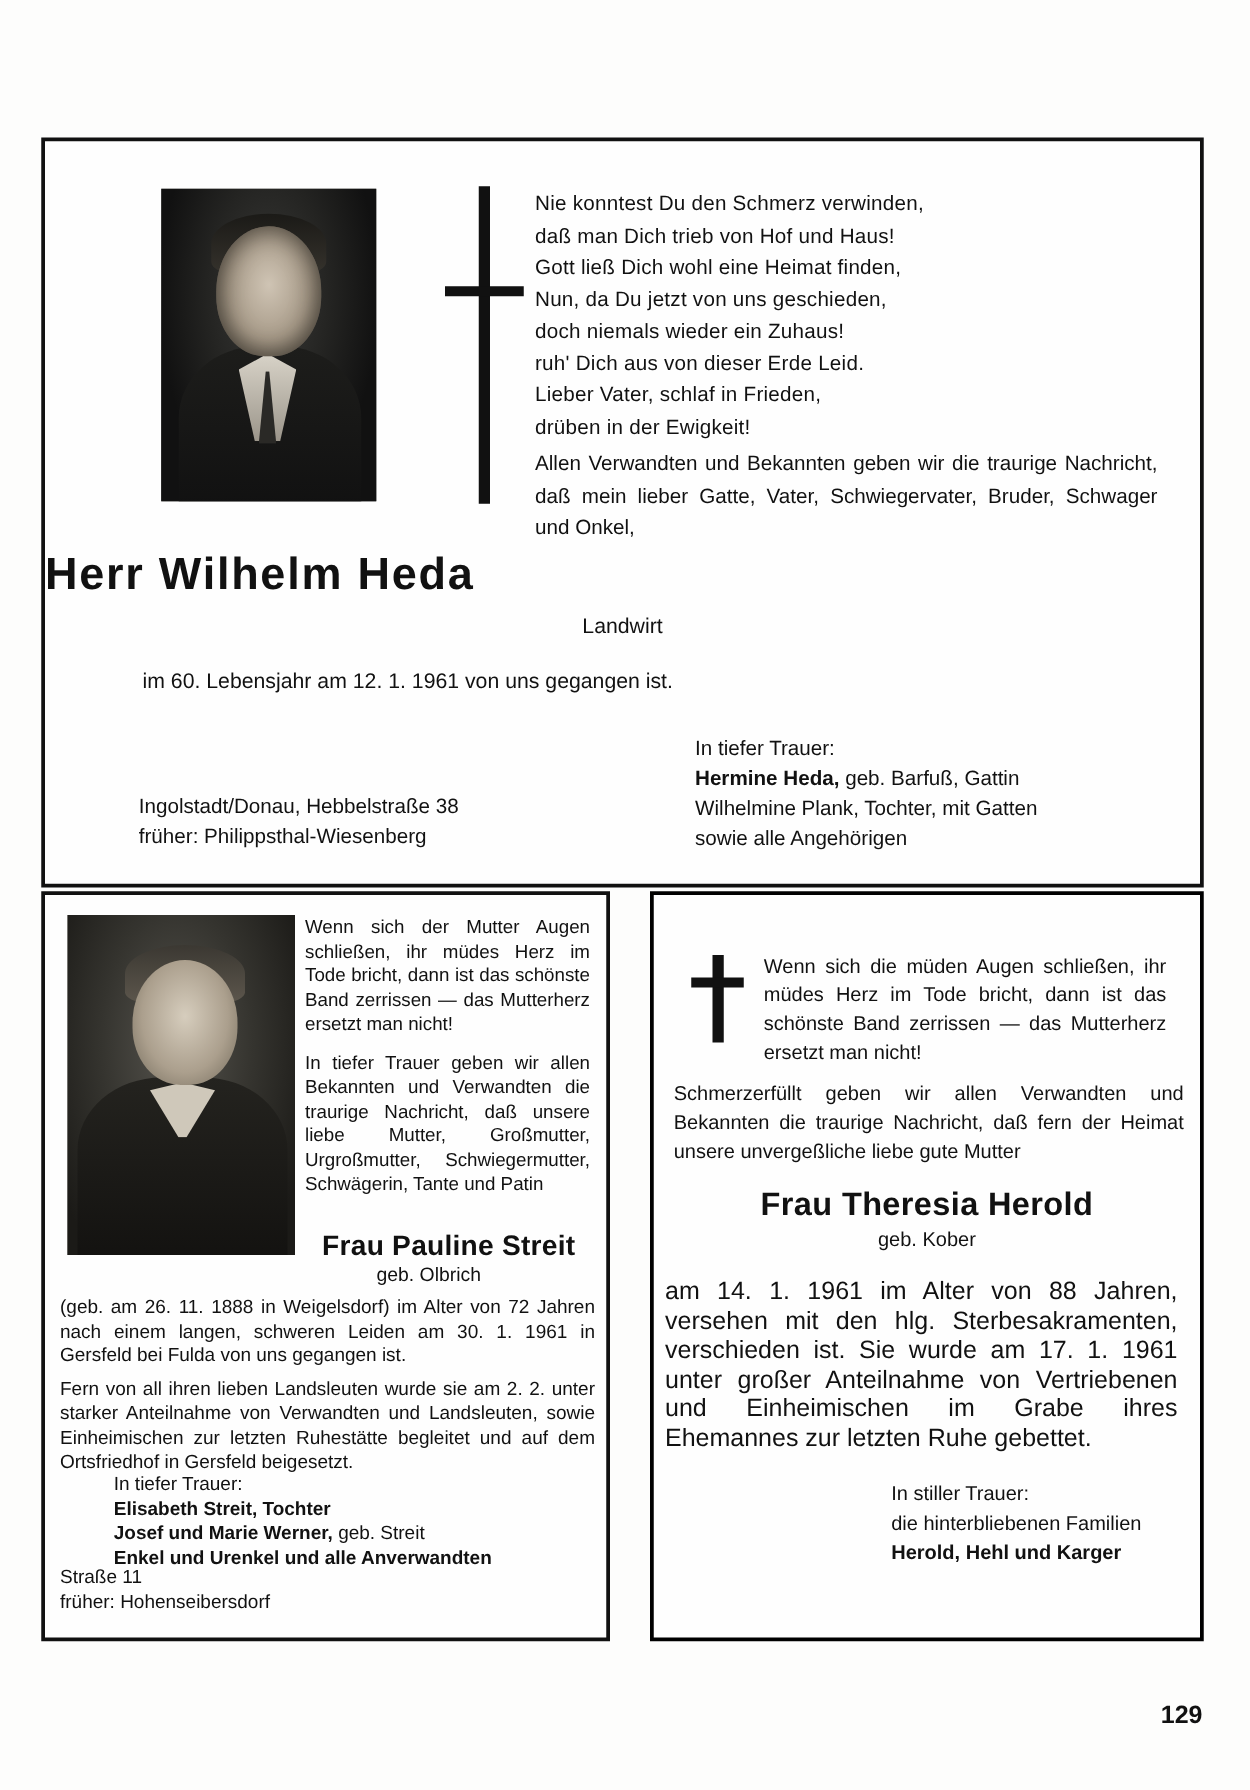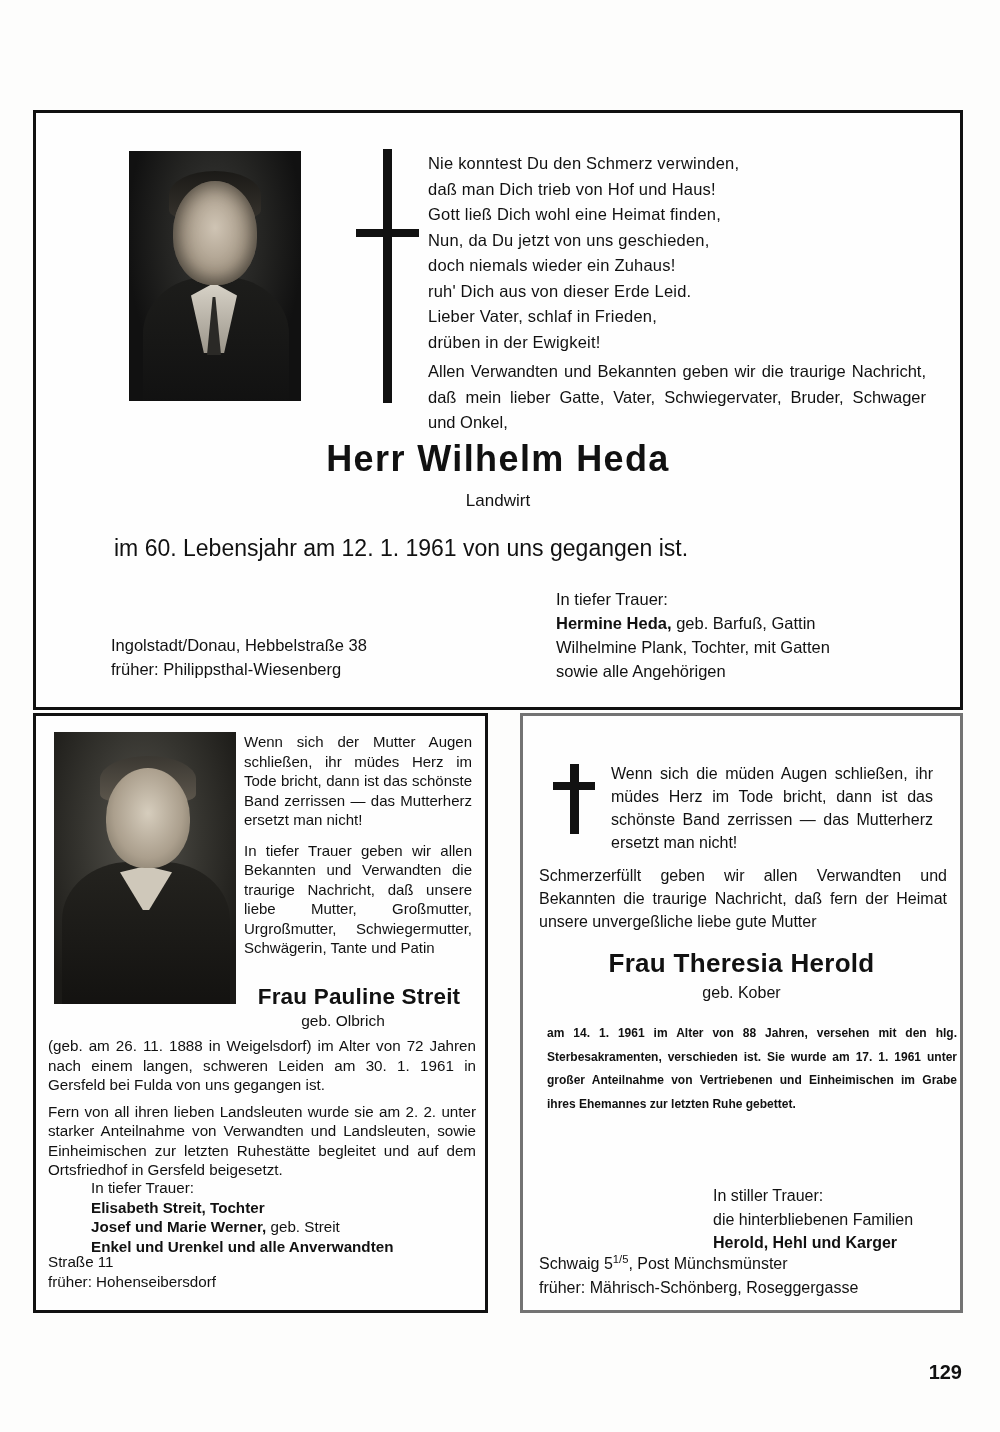--- a/index.html
+++ b/index.html
@@ -117,38 +117,37 @@
     width: 498px;
     font-size: 16.5px;
     line-height: 25.5px;
     text-align: justify;
   }
   .name-top {
     position: absolute;
     left: 0;
     top: 325px;
     width: 100%;
-    text-align: center;
     font-size: 36px;
     font-weight: bold;
     letter-spacing: 1.4px;
   }
   .role-top {
     position: absolute;
     left: 0;
     top: 378px;
     width: 100%;
     text-align: center;
     font-size: 17px;
   }
   .line-top {
     position: absolute;
     left: 78px;
     top: 422px;
-    font-size: 23px;
+    font-size: 17px;
   }
   .addr-top {
     position: absolute;
     left: 75px;
     top: 520px;
     font-size: 16.5px;
     line-height: 24px;
   }
   .mourn-top {
     position: absolute;
@@ -265,21 +264,21 @@
     line-height: 19.5px;
   }
 
   
   .notice-right {
     position: absolute;
     left: 520px;
     top: 713px;
     width: 443px;
     height: 600px;
-    border: 3px solid #737373;
+    border: 3px solid #000000;
     box-sizing: border-box;
     background: #fefefe;
   }
   .cross-right {
     position: absolute;
     left: 30px;
     top: 48px;
     width: 42px;
     height: 70px;
   }
@@ -326,27 +325,26 @@
   .geb-right {
     position: absolute;
     left: 0;
     top: 268px;
     width: 100%;
     text-align: center;
     font-size: 16px;
   }
   .body-right {
     position: absolute;
-    left: 24px;
+    left: 9px;
     top: 306px;
     width: 410px;
-    font-size: 12px;
+    font-size: 20px;
     line-height: 23.5px;
     text-align: justify;
-    font-weight: bold;
   }
   .mourn-right {
     position: absolute;
     left: 190px;
     top: 468px;
     width: 250px;
     font-size: 16px;
     line-height: 23.5px;
   }
   .mourn-right .b { font-weight: bold; }
@@ -465,22 +463,16 @@
     <div class="geb-right">geb. Kober</div>
 
     <div class="body-right">am 14. 1. 1961 im Alter von 88 Jahren, versehen mit den hlg. Sterbesakramenten, verschieden ist. Sie wurde am 17. 1. 1961 unter großer Anteilnahme von Vertriebenen und Einheimischen im Grabe ihres Ehemannes zur letzten Ruhe gebettet.</div>
 
     <div class="mourn-right">
       <div>In stiller Trauer:</div>
       <div>die hinterbliebenen Familien</div>
       <div class="b">Herold, Hehl und Karger</div>
     </div>
 
-    <div class="addr-right">
-      <div>
-        <span>Schwaig 5</span><span class="sup">1/5</span><span>, Post Münchsmünster</span>
-      </div>
-      <div>früher: Mährisch-Schönberg, Roseggergasse</div>
-    </div>
   </div>
 
   <div class="page-number">129</div>
 </div>
 
 </body></html>

